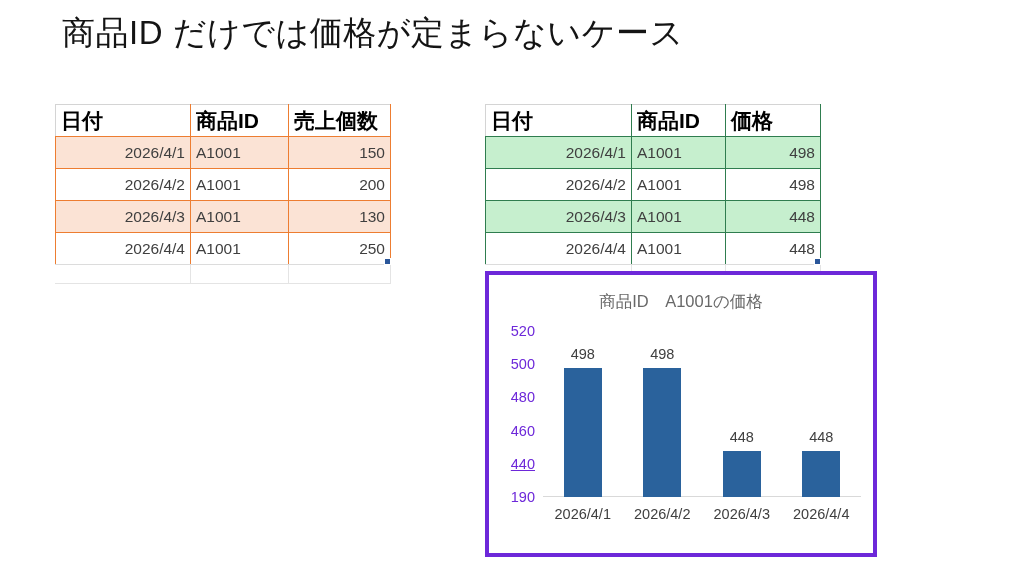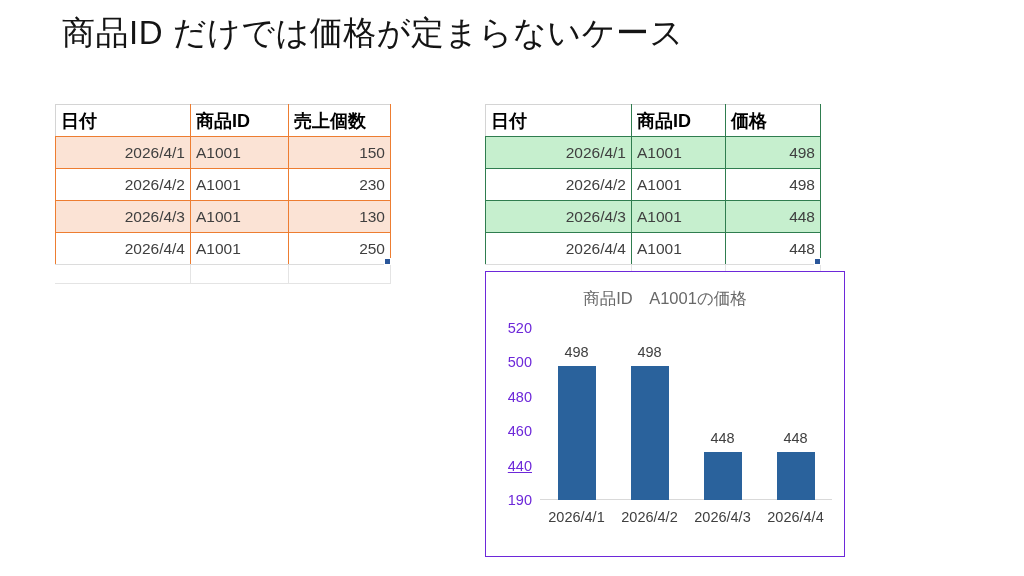--- a/index.html
+++ b/index.html
@@ -51,21 +51,21 @@
   .cell-date  { text-align: right; }
   .cell-id    { text-align: left; margin-top: 14px; }
   .cell-num   { text-align: right; }
 
   
   .sheet-table tr.hdr td {
     font-weight: bold;
     color: #000000;
     background: #ffffff;
     text-align: left;
-    font-size: 18px;
+    font-size: 21px;
   }
 
   
   .sheet-orange .sheet-table td {
     border: 1px solid #ed7d31;
   }
   .sheet-orange .sheet-table tr.hdr td {
     border-top: 1px solid #d4d4d4;
     border-left-color: #ed7d31;
     border-right-color: #ed7d31;
@@ -112,24 +112,24 @@
     background: #2b579a;
     border: 1px solid #ffffff;
     box-sizing: border-box;
   }
 
   
   .chart-panel {
     position: absolute;
     left: 485px;
     top: 271px;
-    width: 360px;
+    width: 392px;
     height: 286px;
     background: #ffffff;
-    border: 1px solid #6d28d9;
+    border: 4px solid #6d28d9;
     box-sizing: border-box;
   }
   .chart-title {
     position: absolute;
     left: 0;
     right: 0;
     top: 16px;
     text-align: center;
     font-size: 16.5px;
     color: #686868;
@@ -210,21 +210,21 @@
         <td>売上個数</td>
       </tr>
       <tr class="band">
         <td class="cell-date">2026/4/1</td>
         <td class="cell-id">A1001</td>
         <td class="cell-num">150</td>
       </tr>
       <tr class="plain">
         <td class="cell-date">2026/4/2</td>
         <td class="cell-id">A1001</td>
-        <td class="cell-num">230</td>
+        <td class="cell-num">200</td>
       </tr>
       <tr class="band">
         <td class="cell-date">2026/4/3</td>
         <td class="cell-id">A1001</td>
         <td class="cell-num">130</td>
       </tr>
       <tr class="plain">
         <td class="cell-date">2026/4/4</td>
         <td class="cell-id">A1001</td>
         <td class="cell-num">250</td>

